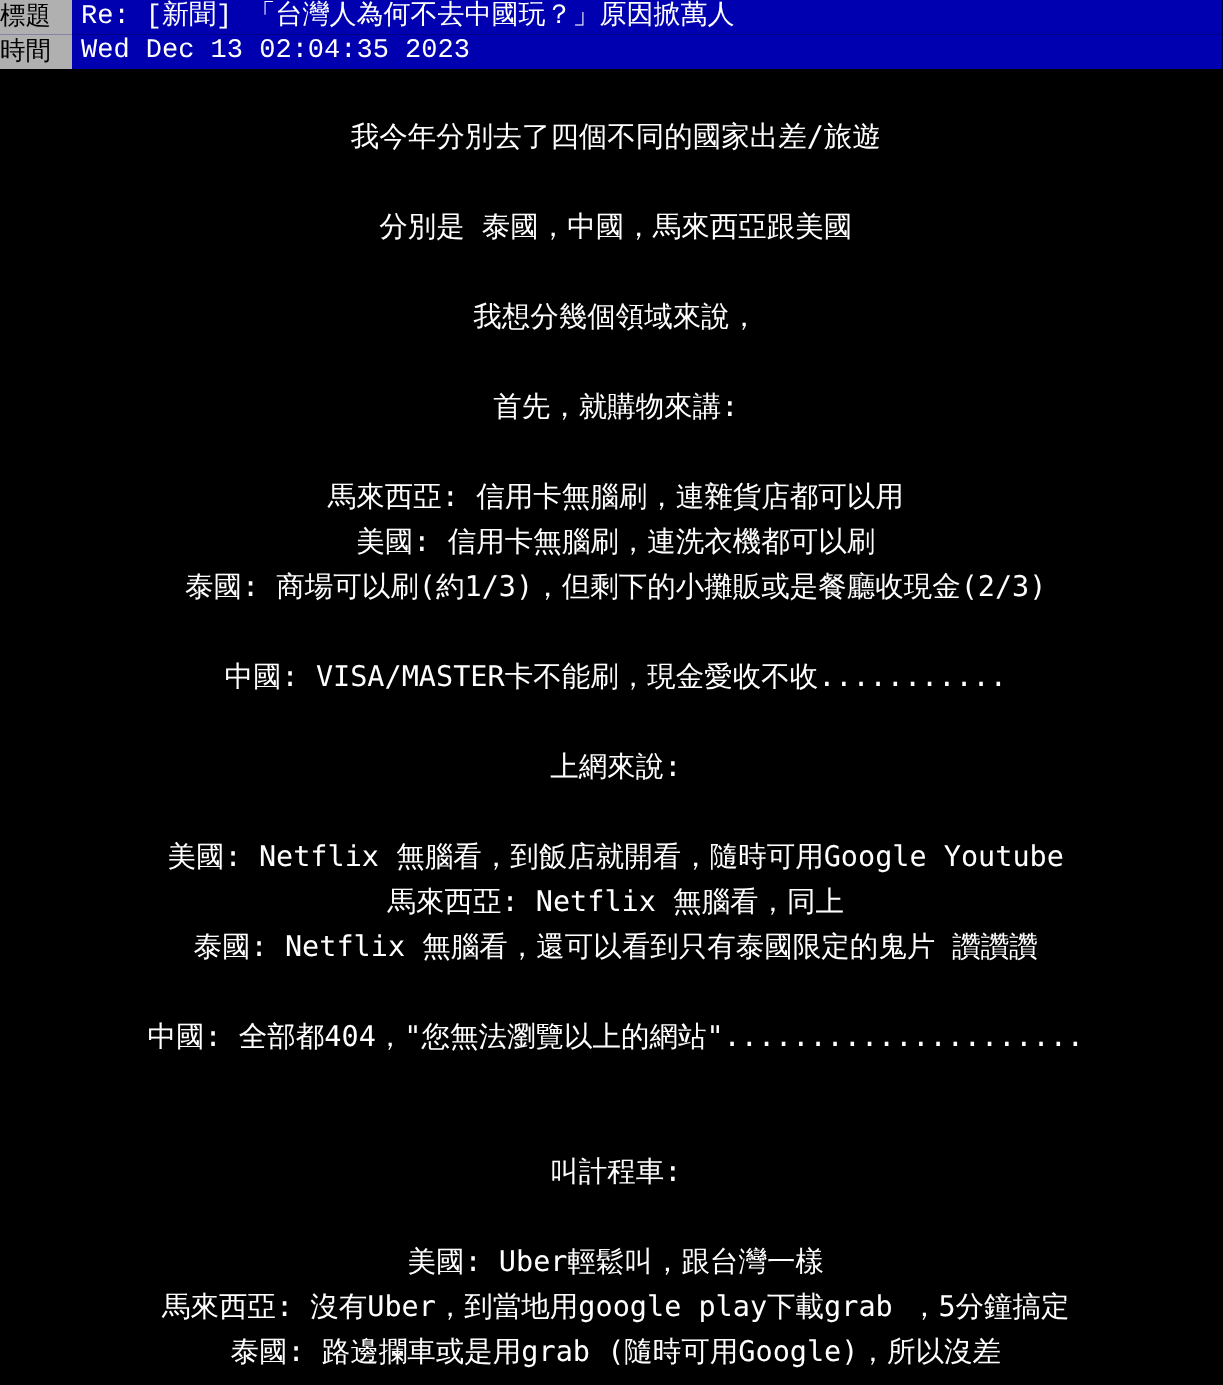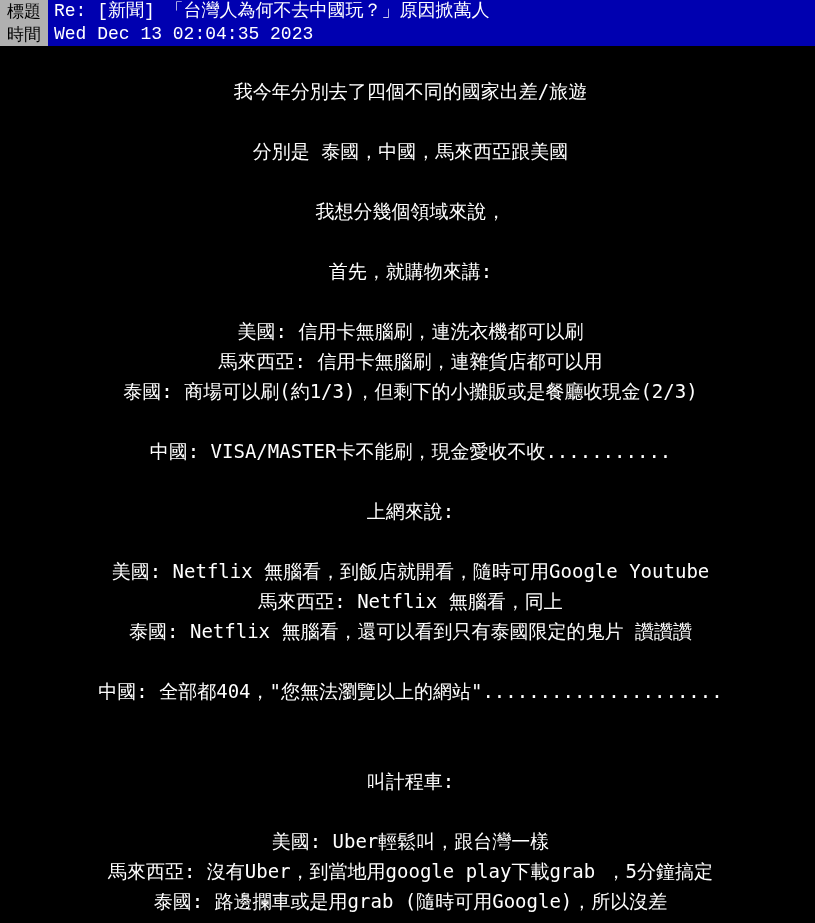--- a/index.html
+++ b/index.html
@@ -34,21 +34,21 @@
     height: 23px;
     background: #0000b0;
   }
   .header-chip {
     width: 48px;
     min-width: 48px;
     background: #b0b0b0;
     color: #000000;
     font-size: 17px;
     line-height: 23px;
-    text-align: center;
+    text-align: left;
     font-family: "DejaVu Sans", sans-serif;
     letter-spacing: 0px;
   }
   .header-text {
     flex: 1;
     color: #ffffff;
     font-size: 18px;
     line-height: 23px;
     padding-left: 6px;
     white-space: pre;
@@ -96,22 +96,22 @@
   <div class="content" id="content">
       <div class="line blank"></div>
       <div class="line">我今年分別去了四個不同的國家出差/旅遊</div>
       <div class="line blank"></div>
       <div class="line">分別是 泰國，中國，馬來西亞跟美國</div>
       <div class="line blank"></div>
       <div class="line">我想分幾個領域來說，</div>
       <div class="line blank"></div>
       <div class="line">首先，就購物來講:</div>
       <div class="line blank"></div>
+      <div class="line">馬來西亞: 信用卡無腦刷，連雜貨店都可以用</div>
       <div class="line">美國: 信用卡無腦刷，連洗衣機都可以刷</div>
-      <div class="line">馬來西亞: 信用卡無腦刷，連雜貨店都可以用</div>
       <div class="line">泰國: 商場可以刷(約1/3)，但剩下的小攤販或是餐廳收現金(2/3)</div>
       <div class="line blank"></div>
       <div class="line">中國: VISA/MASTER卡不能刷，現金愛收不收...........</div>
       <div class="line blank"></div>
       <div class="line">上網來說:</div>
       <div class="line blank"></div>
       <div class="line">美國: Netflix 無腦看，到飯店就開看，隨時可用Google Youtube</div>
       <div class="line">馬來西亞: Netflix 無腦看，同上</div>
       <div class="line">泰國: Netflix 無腦看，還可以看到只有泰國限定的鬼片 讚讚讚</div>
       <div class="line blank"></div>

